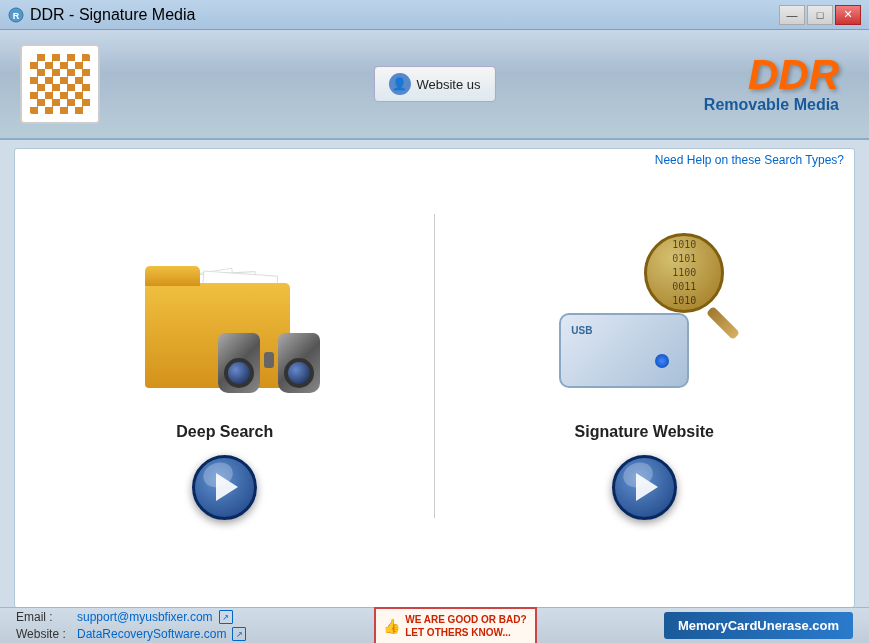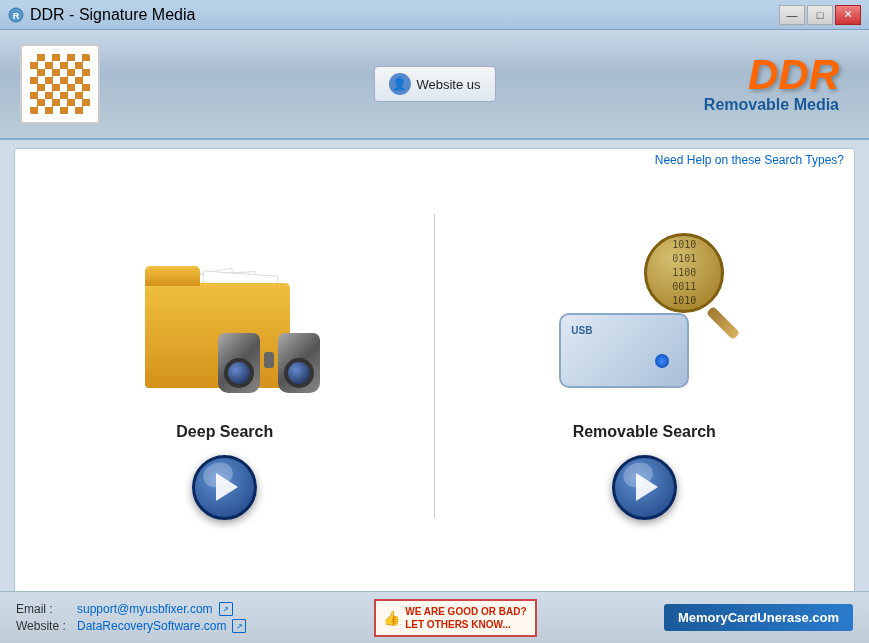--- a/index.html
+++ b/index.html
@@ -241,21 +241,21 @@
       align-items: center;
       justify-content: center;
     }
 
     
     .footer {
       position: absolute;
       bottom: 0;
       left: 0;
       right: 0;
-      height: 52px;
+      height: 36px;
       background: linear-gradient(to bottom, #d0dce8, #c0ccd8);
       border-top: 1px solid #a0b8cc;
       display: flex;
       align-items: center;
       padding: 0 16px;
       justify-content: space-between;
     }
     .footer-links {
       display: flex;
       flex-direction: column;
@@ -396,21 +396,21 @@
           </div>
 
           <div style="position:absolute; top:5px; right:0px; width:90px; height:90px;">
             <div style="width:80px;height:80px;border-radius:50%;background:radial-gradient(circle at 35% 30%,#d4c070,#a07820);border:3px solid #806010;display:flex;align-items:center;justify-content:center;overflow:hidden;position:relative;">
               <div style="font-size:10px;color:rgba(0,0,0,0.6);font-family:monospace;line-height:1.4;text-align:center;padding:4px;">1010<br>0101<br>1100<br>0011<br>1010</div>
             </div>
             <div style="width:38px;height:10px;background:linear-gradient(to right,#a07830,#d4b060);transform:rotate(45deg);position:absolute;bottom:-5px;right:-8px;border-radius:4px;"></div>
           </div>
         </div>
       </div>
-      <div class="search-label">Removable Search</div>
+      <div class="search-label">Signature Website</div>
       <div class="play-button blue">
         <div class="play-triangle"></div>
       </div>
     </div>
 
   </div>
 </div>
 
 <div class="footer">
   <div class="footer-links">

